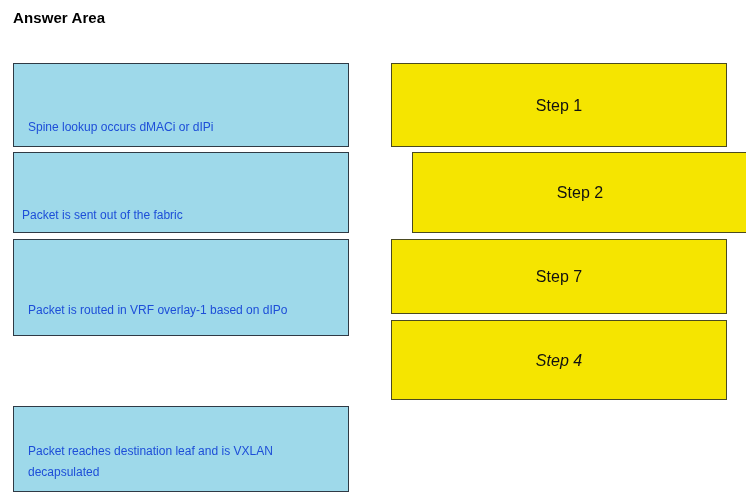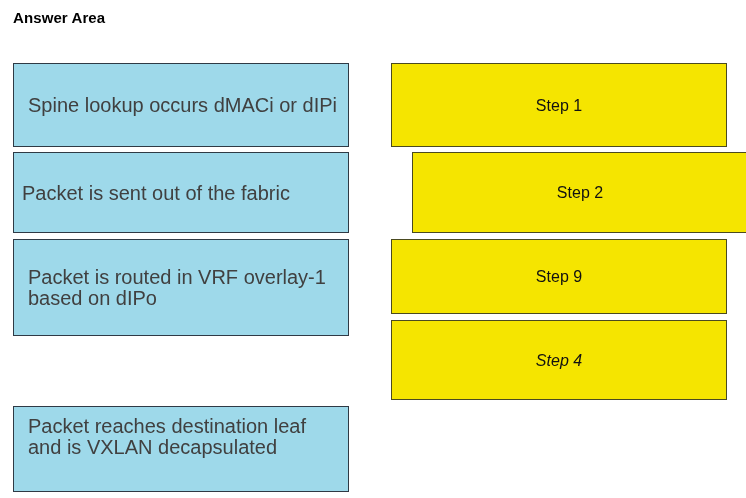--- a/index.html
+++ b/index.html
@@ -46,24 +46,25 @@
   }
   .card.yellow {
     background: #f5e500;
     border-color: #4a4a20;
     left: 391px;
     width: 336px;
     align-items: center;
     justify-content: center;
   }
   .card-text {
-    font-size: 20px;
+    font-size: 12px;
     line-height: 21px;
-    color: #404040;
+    color: #1d4ed8;
     width: 100%;
+    margin-top: 44px;
   }
   .align-left { text-align: left; padding-left: 6px; }
   .align-center { text-align: left; }
   .v-center { display: flex; align-items: center; }
   .v-top { display: block; }
   .step-text {
     font-size: 16px;
     color: #111111;
     text-align: center;
     line-height: 20px;
@@ -82,34 +83,34 @@
 
   <div class="card blue" style="left: 13px; top: 152px; width: 336px; height: 81px; background: rgb(158, 217, 234); border-color: rgb(47, 58, 69); align-items: center;">
     <div class="card-text align-center v-center">Packet is sent out of the fabric</div>
   </div>
 
   <div class="card blue" style="left: 13px; top: 239px; width: 336px; height: 97px; background: rgb(158, 217, 234); border-color: rgb(47, 58, 69); align-items: center;">
     <div class="card-text align-left v-center">Packet is routed in VRF overlay-1 based on dIPo</div>
   </div>
 
 
-  <div class="card blue" style="left: 13px; top: 406px; width: 336px; height: 86px; background: rgb(158, 217, 234); border-color: rgb(47, 58, 69); align-items: flex-start;">
+  <div class="card blue" style="left: 13px; top: 406px; width: 336px; height: 86px; background: rgb(158, 217, 234); border-color: rgb(47, 58, 69); align-items: flex-end;">
     <div class="card-text align-left v-top">Packet reaches destination leaf and is VXLAN decapsulated</div>
   </div>
 
   <div class="card yellow" style="left: 391px; top: 63px; width: 336px; height: 84px; background: rgb(245, 229, 0); border-color: rgb(74, 74, 32);">
     <div class="step-text">Step 1</div>
   </div>
 
   <div class="card yellow" style="left: 412px; top: 152px; width: 336px; height: 81px; background: rgb(245, 229, 0); border-color: rgb(74, 74, 32);">
     <div class="step-text">Step 2</div>
   </div>
 
   <div class="card yellow" style="left: 391px; top: 239px; width: 336px; height: 75px; background: rgb(245, 229, 0); border-color: rgb(74, 74, 32);">
-    <div class="step-text">Step 9</div>
+    <div class="step-text">Step 7</div>
   </div>
 
   <div class="card yellow" style="left: 391px; top: 320px; width: 336px; height: 80px; background: rgb(245, 229, 0); border-color: rgb(74, 74, 32); font-style: italic;">
     <div class="step-text">Step 4</div>
   </div>
 
 
 </div>
 
 </body></html>

